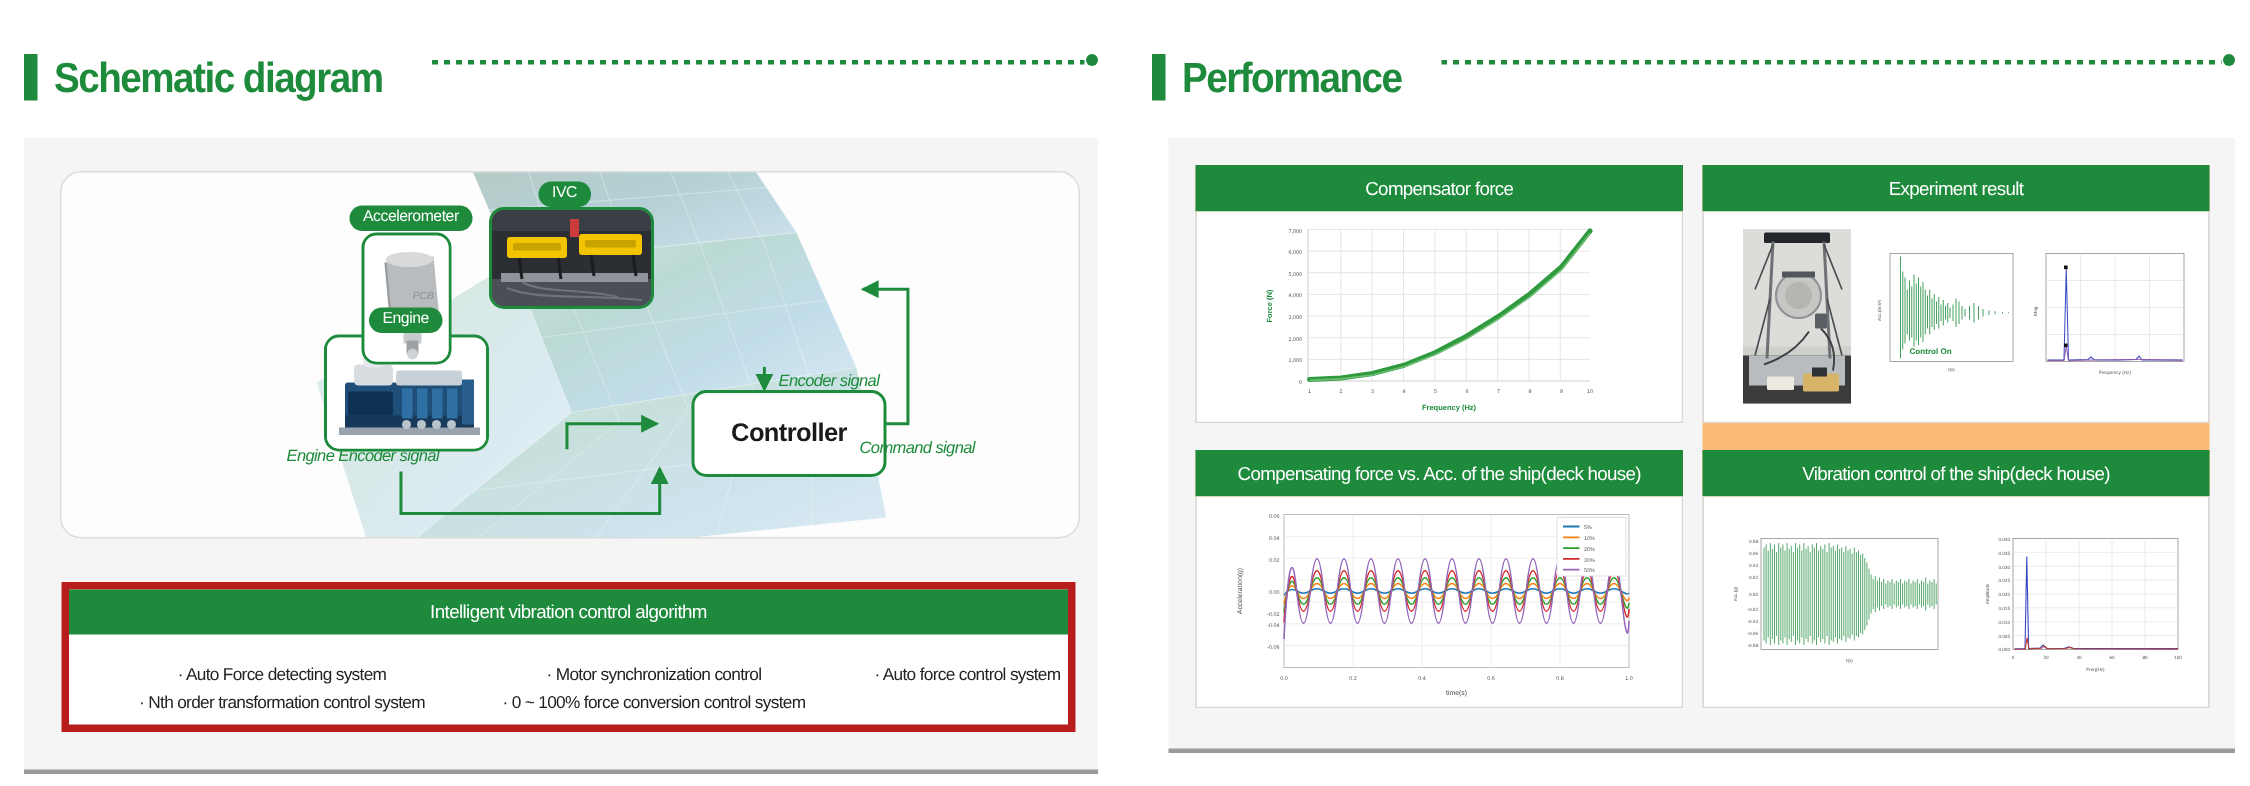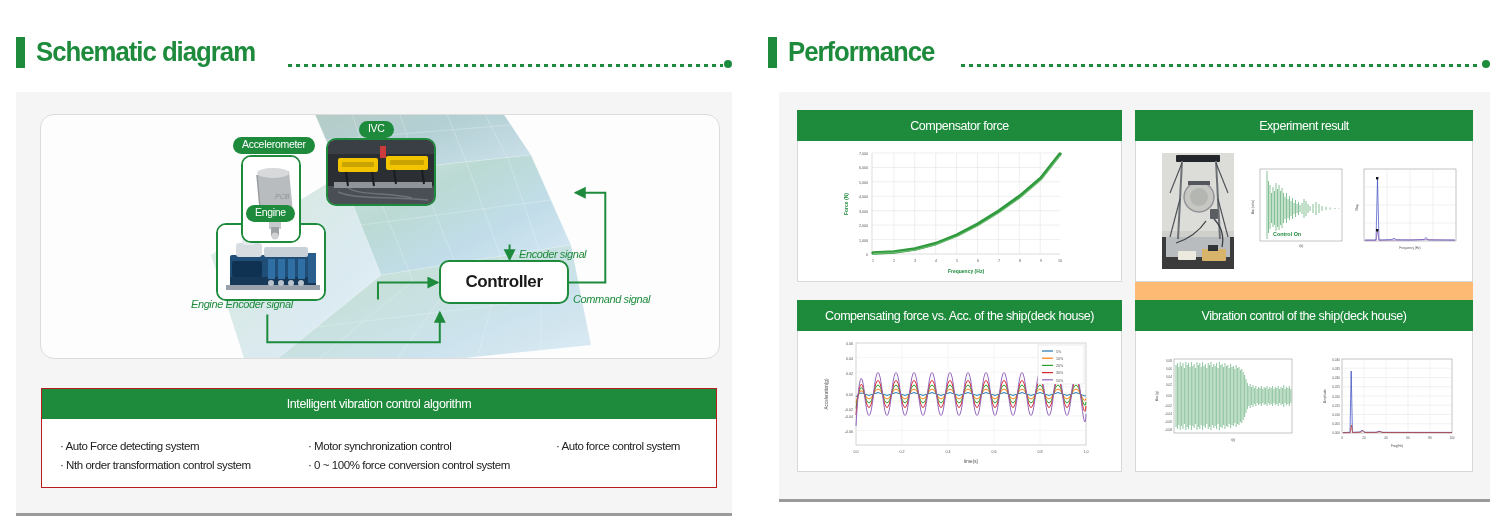--- a/index.html
+++ b/index.html
@@ -6,21 +6,21 @@
   html, body { margin: 0; padding: 0; }
   body {
     width: 1500px; height: 524px;
     background: #ffffff;
     font-family: "Liberation Sans", sans-serif;
     overflow: hidden;
     position: relative;
   }
 
   
-  .section-head { position: absolute; display: flex; align-items: flex-end; }
+  .section-head { position: absolute; display: flex; align-items: flex-start; }
   .head-bar {
     width: 9px; height: 31px; background: #1e8b3c; flex: 0 0 auto;
     margin-right: 11px;
   }
   .head-title {
     font-size: 28px; font-weight: 700; color: #1e8b3c;
     letter-spacing: -1.1px; white-space: nowrap;
     font-stretch: condensed; transform: scaleX(0.92); transform-origin: left center;
   }
   .head-dots { flex: 1 1 auto; display: flex; align-items: center; margin-left: 14px; position: relative; }
@@ -71,21 +71,21 @@
     position: absolute; border: 2px solid #1e8b3c; border-radius: 10px;
     background: #fff; display: flex; align-items: center; justify-content: center;
     font-size: 17px; font-weight: 700; color: #1a1a1a; z-index: 6;
     letter-spacing: -0.4px;
   }
   .wires { position: absolute; inset: 0; z-index: 4; }
 
   
   .algo {
     position: absolute; left: 41px; top: 388px; width: 676px; height: 100px;
-    background: #fff; border: 1px solid #b91c1c;
+    background: #fff; border: 5px solid #b91c1c; text-align: center;
   }
   .algo-head {
     background: #1e8b3c; color: #fff; height: 30px;
     display: flex; align-items: center; justify-content: center;
     font-size: 12.5px; letter-spacing: -0.4px;
   }
   .algo-body { display: flex; padding: 18px 18px 0 18px; }
   .algo-col { flex: 0 0 auto; }
   .algo-col.c1 { width: 248px; }
   .algo-col.c2 { width: 248px; }
@@ -260,21 +260,21 @@
         </g>
         <rect x="52" y="6" width="6" height="12" fill="#cc3b3b"></rect>
         <g stroke="#6e737a" stroke-width="1.4" fill="none">
           <path d="M20,48 C34,56 60,52 84,58"></path>
           <path d="M10,52 C30,60 56,56 100,60"></path>
         </g>
       </svg>
     </div>
     <div class="sig-label" style="left:478px; top:133px;">Encoder signal</div>
 
-    <div class="ctrl-box" style="left:398px; top:145px; width:130px; height:44px;">Controller</div>
+    <div class="ctrl-box" style="left:420px; top:145px; width:130px; height:58px;">Controller</div>
     <div class="sig-label" style="left:532px; top:178px;">Command signal</div>
   </div>
 
   <div class="algo" style="left:25px; top:296px;">
     <div class="algo-head">Intelligent vibration control algorithm</div>
     <div class="algo-body">
       <div class="algo-col c1">
         <div class="algo-item">· Auto Force detecting system</div>
         <div class="algo-item">· Nth order transformation control system</div>
       </div>

